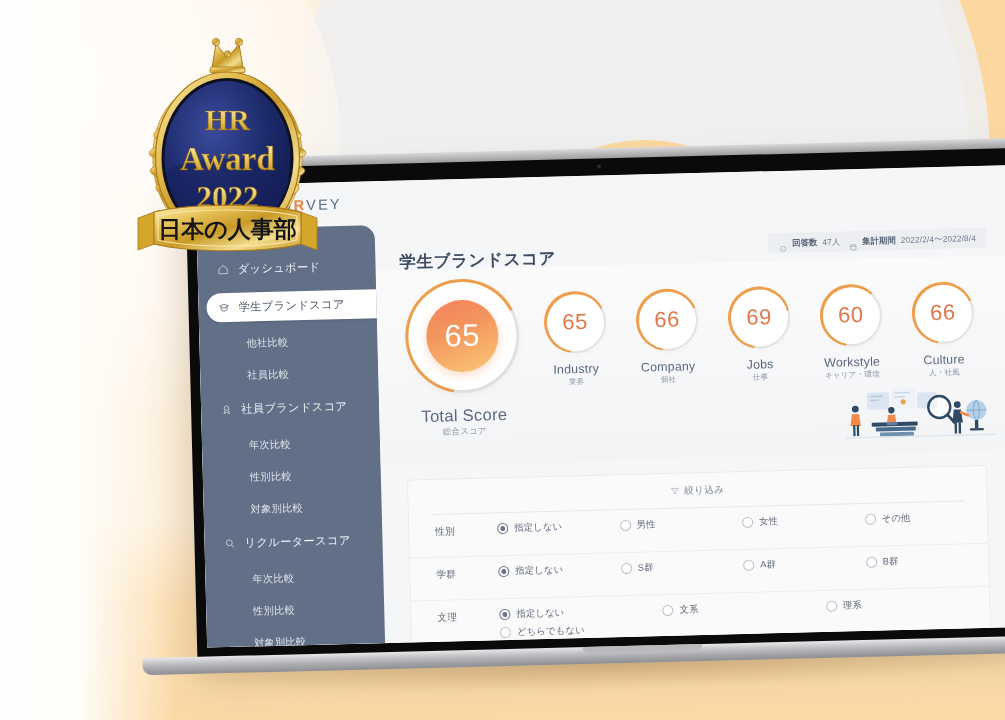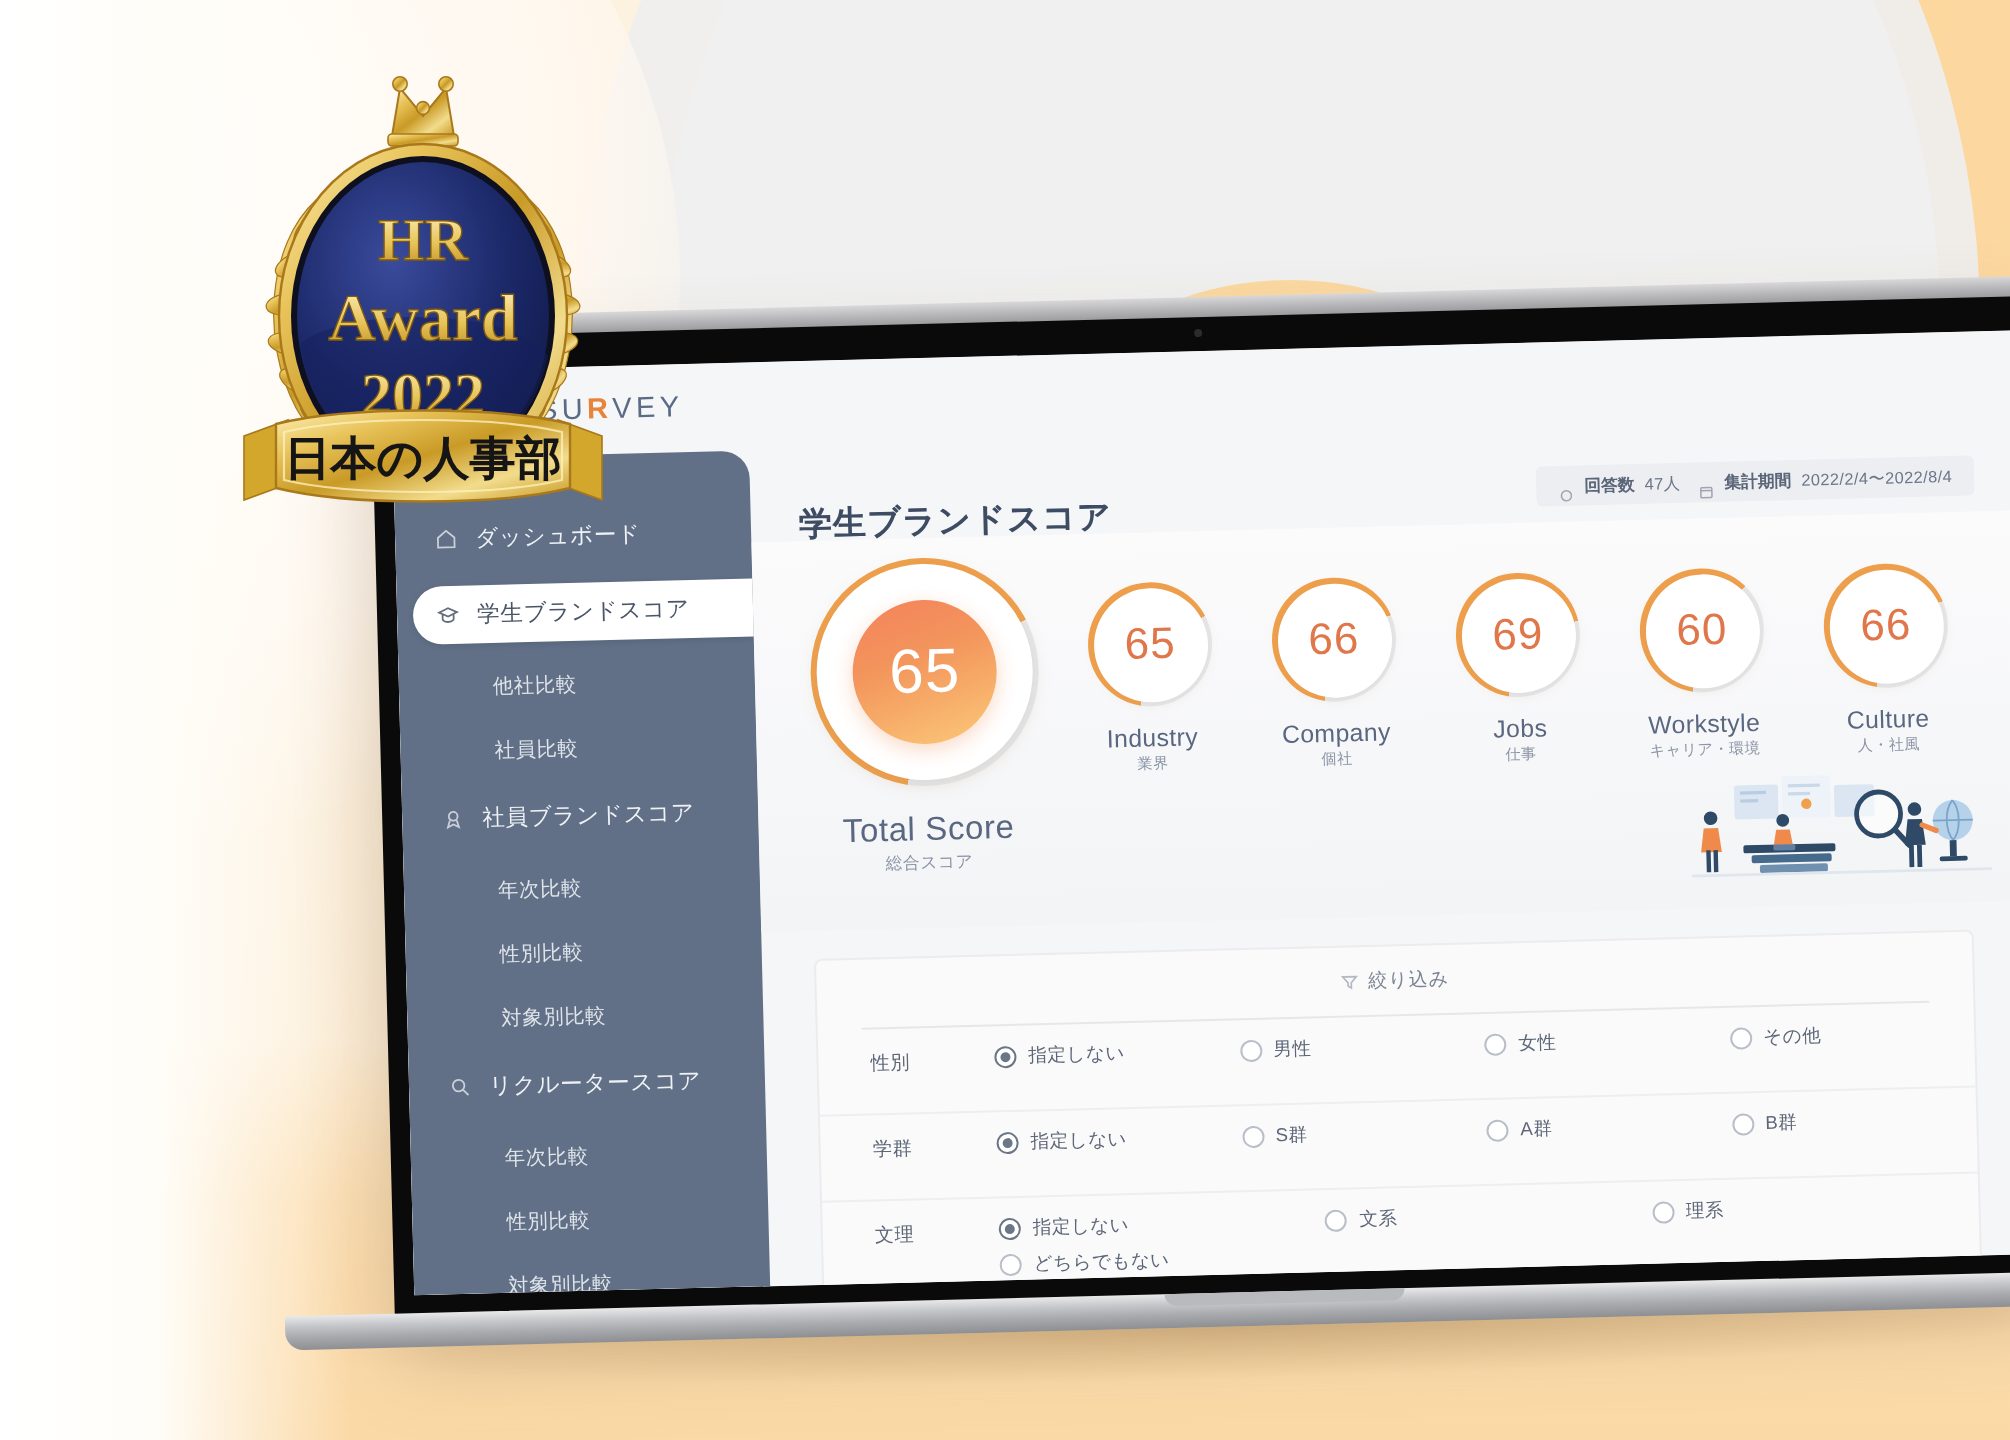--- a/index.html
+++ b/index.html
@@ -211,21 +211,21 @@
   .opt.sel .radio::after{
     content:"";position:absolute;left:2px;top:2px;width:5px;height:5px;border-radius:50%;
     background:#6b7687;
   }
   .opt .txt{font-size:9.3px;color:#5d6778;letter-spacing:.2px;white-space:nowrap;}
   .w4{width:25%;box-sizing:border-box;}
   .w3{width:33.33%;box-sizing:border-box;}
   .w100{width:100%;}
 
   
-  .badge{position:absolute;left:104px;top:22px;width:215px;height:240px;}
+  .badge{position:absolute;left:120px;top:22px;width:215px;height:240px;}
   .badge svg{width:100%;height:100%;display:block;}
 </style>
 </head>
 <body>
 
 <div class="bg-base"></div>
 <div class="bg-sun2"></div>
 <div class="bg-oval"></div>
 <div class="bg-oval2"></div>
 <div class="bg-sun"></div>

